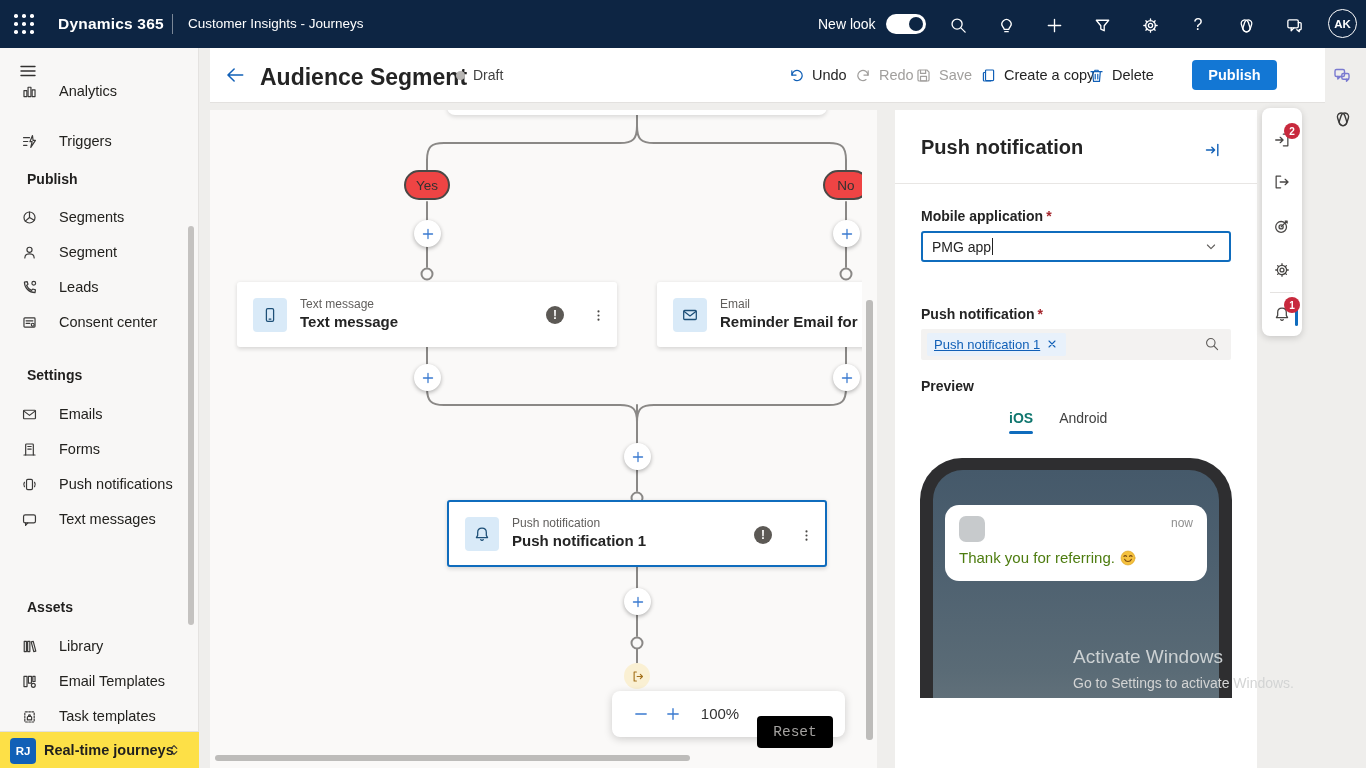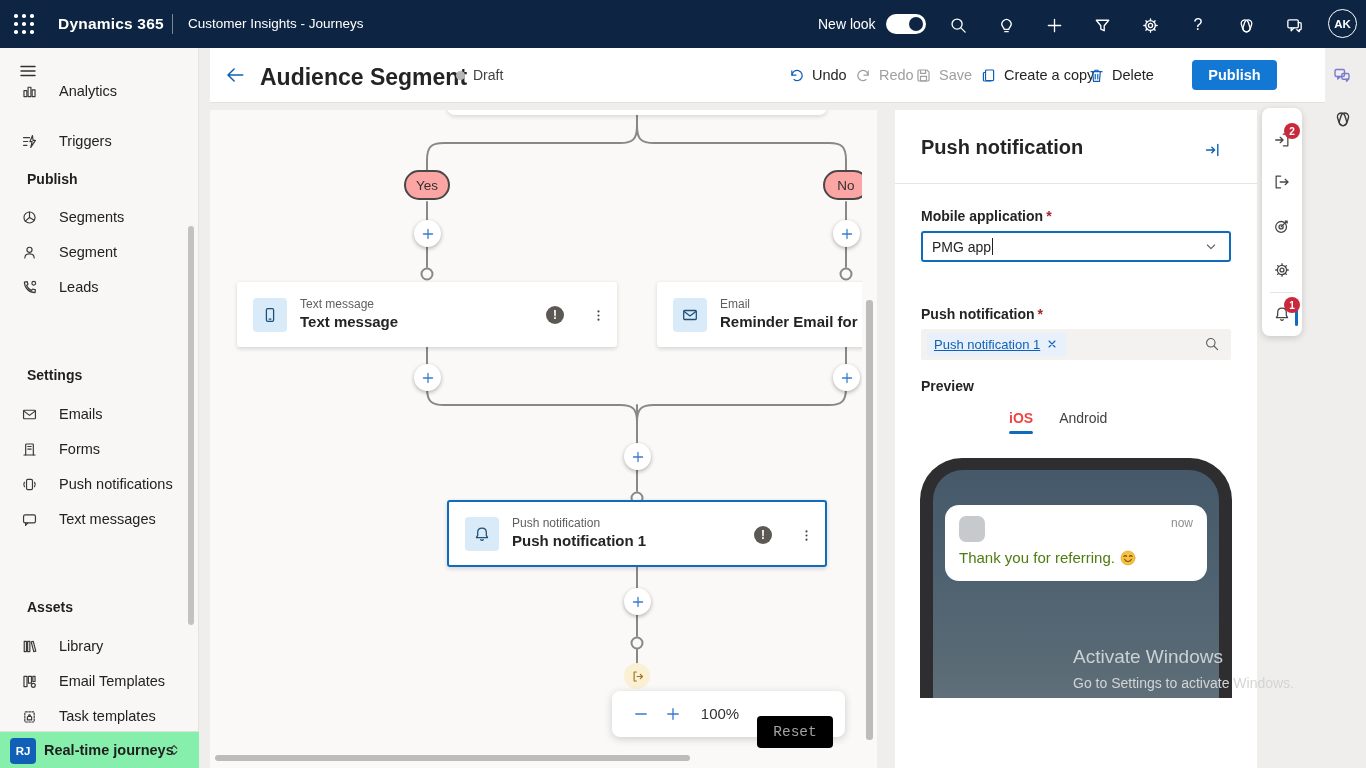--- a/index.html
+++ b/index.html
@@ -43,41 +43,41 @@
 
   
   #sidebar { position:absolute; left:0; top:48px; width:199px; height:720px; background:#f8f7f6; border-right:1px solid #e4e2e0; }
   #hamburger { position:absolute; left:18px; top:13px; color:#323130; cursor:pointer; }
   #navscroll { position:absolute; left:0; top:36px; width:199px; height:647px; overflow:hidden; }
   .navrow { position:absolute; left:0; width:199px; height:30px; display:flex; align-items:center; cursor:pointer; }
   .navrow .nico { position:absolute; left:20px; width:18px; height:18px; color:#3b3a39; display:flex; align-items:center; justify-content:center; }
   .navrow .nlabel { position:absolute; left:59px; font-size:14.5px; color:#23221f; white-space:nowrap; }
   .navhdr { position:absolute; left:27px; font-size:14px; font-weight:bold; color:#201f1e; height:30px; display:flex; align-items:center; }
   #nav-scrollbar { position:absolute; left:188px; top:178px; width:6px; height:399px; background:#c4c2c0; border-radius:3px; }
-  #sidefooter { position:absolute; left:0; top:683px; width:199px; height:37px; border-top:1px solid #e2e0de; background:#86efac; }
+  #sidefooter { position:absolute; left:0; top:683px; width:199px; height:37px; border-top:1px solid #e2e0de; background:#fde047; }
   #rj-box { position:absolute; left:10px; top:6px; width:26px; height:26px; background:#1160b7; border-radius:4px;
     color:#fff; font-size:11.5px; font-weight:bold; display:flex; align-items:center; justify-content:center; }
   #env-label { position:absolute; left:44px; top:10px; font-size:14.5px; font-weight:bold; color:#201f1e; }
   #env-switch { position:absolute; left:166px; top:10px; color:#323130; cursor:pointer; }
 
   
   #canvas-card { position:absolute; left:210px; top:110px; width:667px; height:658px; background:#faf9f8; }
   #canvas-clip { position:absolute; left:0; top:0; width:652px; height:658px; overflow:hidden; }
   .tile { position:absolute; width:380px; height:65px; background:#fff; border-radius:3px;
     box-shadow:0 1.6px 4px rgba(0,0,0,.14); display:flex; align-items:center; padding-left:16px; cursor:pointer; }
   .tile .ticon { width:34px; height:34px; background:#d9eaf8; border-radius:4px; color:#1d4f77;
     display:flex; align-items:center; justify-content:center; flex:none; }
   .tile .ttext { margin-left:13px; }
   .tile .tcat { font-size:12px; color:#605e5c; line-height:15px; }
   .tile .ttitle { font-size:15px; font-weight:600; color:#242424; line-height:20px; white-space:nowrap; }
   .warnbadge { position:absolute; right:53px; top:24px; width:18px; height:18px; background:#5c5955; border-radius:50%;
     color:#fff; font-size:12px; font-weight:bold; display:flex; align-items:center; justify-content:center; }
   .tmenu { position:absolute; right:11px; top:25px; width:16px; height:16px; color:#484644; cursor:pointer;
     display:flex; align-items:center; justify-content:center; }
-  .pill { position:absolute; width:46px; height:30px; background:#fca5a5; border:2px solid #4a4846; border-radius:16px;
+  .pill { position:absolute; width:46px; height:30px; background:#ef4444; border:2px solid #4a4846; border-radius:16px;
     display:flex; align-items:center; justify-content:center; font-size:13.5px; color:#323130; }
   .plusbtn { position:absolute; width:27px; height:27px; background:#fff; border-radius:50%;
     box-shadow:0 1.5px 4px rgba(0,0,0,.3); color:#3a7ad0; display:flex; align-items:center; justify-content:center; cursor:pointer; }
   #exit-node { position:absolute; left:414px; top:553px; width:26px; height:26px; background:#faf0d3; border-radius:50%;
     color:#a3701a; display:flex; align-items:center; justify-content:center; cursor:pointer; }
   #zoombar { position:absolute; left:402px; top:581px; width:233px; height:46px; background:#fff; border-radius:8px;
     box-shadow:0 2px 8px rgba(0,0,0,.18); }
   .zico { position:absolute; top:12px; width:22px; height:22px; color:#3a7ad0; display:flex; align-items:center; justify-content:center; cursor:pointer; }
   #zoomlevel { position:absolute; left:86px; top:14px; width:44px; text-align:center; font-size:15px; color:#333; }
   #reset-btn { position:absolute; left:145px; top:7px; width:76px; height:32px; background:#000000; border:none;
@@ -97,21 +97,21 @@
   #caret { width:1px; height:17px; background:#222; margin-left:1px; }
   #combo-chevron { position:absolute; right:8px; top:6px; width:18px; height:18px; color:#605e5c; cursor:pointer; }
   #tagfield { position:absolute; left:26px; top:219px; width:310px; height:31px; background:#f3f2f1; border-radius:2px; cursor:text; }
   #tagchip { position:absolute; left:6px; top:4px; height:23px; background:#e8f1fb; border-radius:2px;
     display:flex; align-items:center; padding:0 7px; gap:6px; }
   #tagtext { font-size:13px; color:#1160b7; text-decoration:underline; cursor:pointer; white-space:nowrap; }
   #tag-x { width:13px; height:13px; color:#1160b7; cursor:pointer; }
   #tag-search { position:absolute; right:10px; top:7px; width:17px; height:17px; color:#605e5c; }
   #tabs { position:absolute; left:114px; top:300px; display:flex; gap:26px; }
   .tab { font-size:14px; color:#424242; padding-bottom:8px; cursor:pointer; position:relative; }
-  .tab.sel { font-weight:600; color:#ef4444; }
+  .tab.sel { font-weight:600; color:#0f766e; }
   .tab.sel::after { content:""; position:absolute; left:0; right:0; bottom:0; height:3px; background:#0f6cbd; border-radius:2px; }
 
   
   #phone-wrap { position:absolute; left:25px; top:348px; width:312px; height:240px; overflow:hidden; }
   #phone { position:absolute; left:0; top:0; width:312px; height:300px; background:#2e2e30; border-radius:42px 42px 0 0; }
   #screen { position:absolute; left:13px; top:12px; width:286px; height:288px; border-radius:30px 30px 0 0;
     background:linear-gradient(180deg,#45596a 0%,#4e6170 35%,#5a6b76 70%,#6e7a81 100%);padding-left:48px; }
   #notif { position:absolute; left:12px; top:35px; width:262px; height:76px; background:#fff; border-radius:14px; padding:11px 14px; }
   #notif-appicon { width:26px; height:26px; background:#c7cacc; border-radius:7px; }
   #notif-time { position:absolute; right:14px; top:11px; font-size:12px; color:#8e8e8e; }
@@ -323,20 +323,30 @@
       <span class="nlabel">Segment</span>
     </div>
     <div class="navrow" style="top:188px">
       <span class="nico">
         <svg width="17" height="17" viewBox="0 0 20 20">
             <path d="M4 3.5 c0 7 5.5 12.5 12.5 12.5 l.5-3.2 -3.2-1 -1.4 1.6 c-2.6-1.1-4.7-3.2-5.8-5.8 L8.2 6.2 7.2 3 z"></path>
             <circle cx="15" cy="5" r="2.2"></circle>
           </svg>
         </span>
       <span class="nlabel">Leads</span>
+    </div>
+    <div class="navrow" style="top:223px">
+      <span class="nico">
+        <svg width="17" height="17" viewBox="0 0 20 20">
+            <rect x="3.5" y="4.5" width="13" height="11" rx="1"></rect>
+            <path d="M6 8 h8 M6 11 h4.5"></path>
+            <circle cx="13.8" cy="12.6" r="1.7"></circle>
+          </svg>
+        </span>
+      <span class="nlabel">Consent center</span>
     </div>
 
     <div class="navhdr" style="top:276px">Settings</div>
     <div class="navrow" style="top:315px">
       <span class="nico">
         <svg width="17" height="17" viewBox="0 0 20 20">
             <rect x="3" y="5" width="14" height="10" rx="1"></rect>
             <path d="M3.5 6 L10 11 L16.5 6"></path>
           </svg>
         </span>

